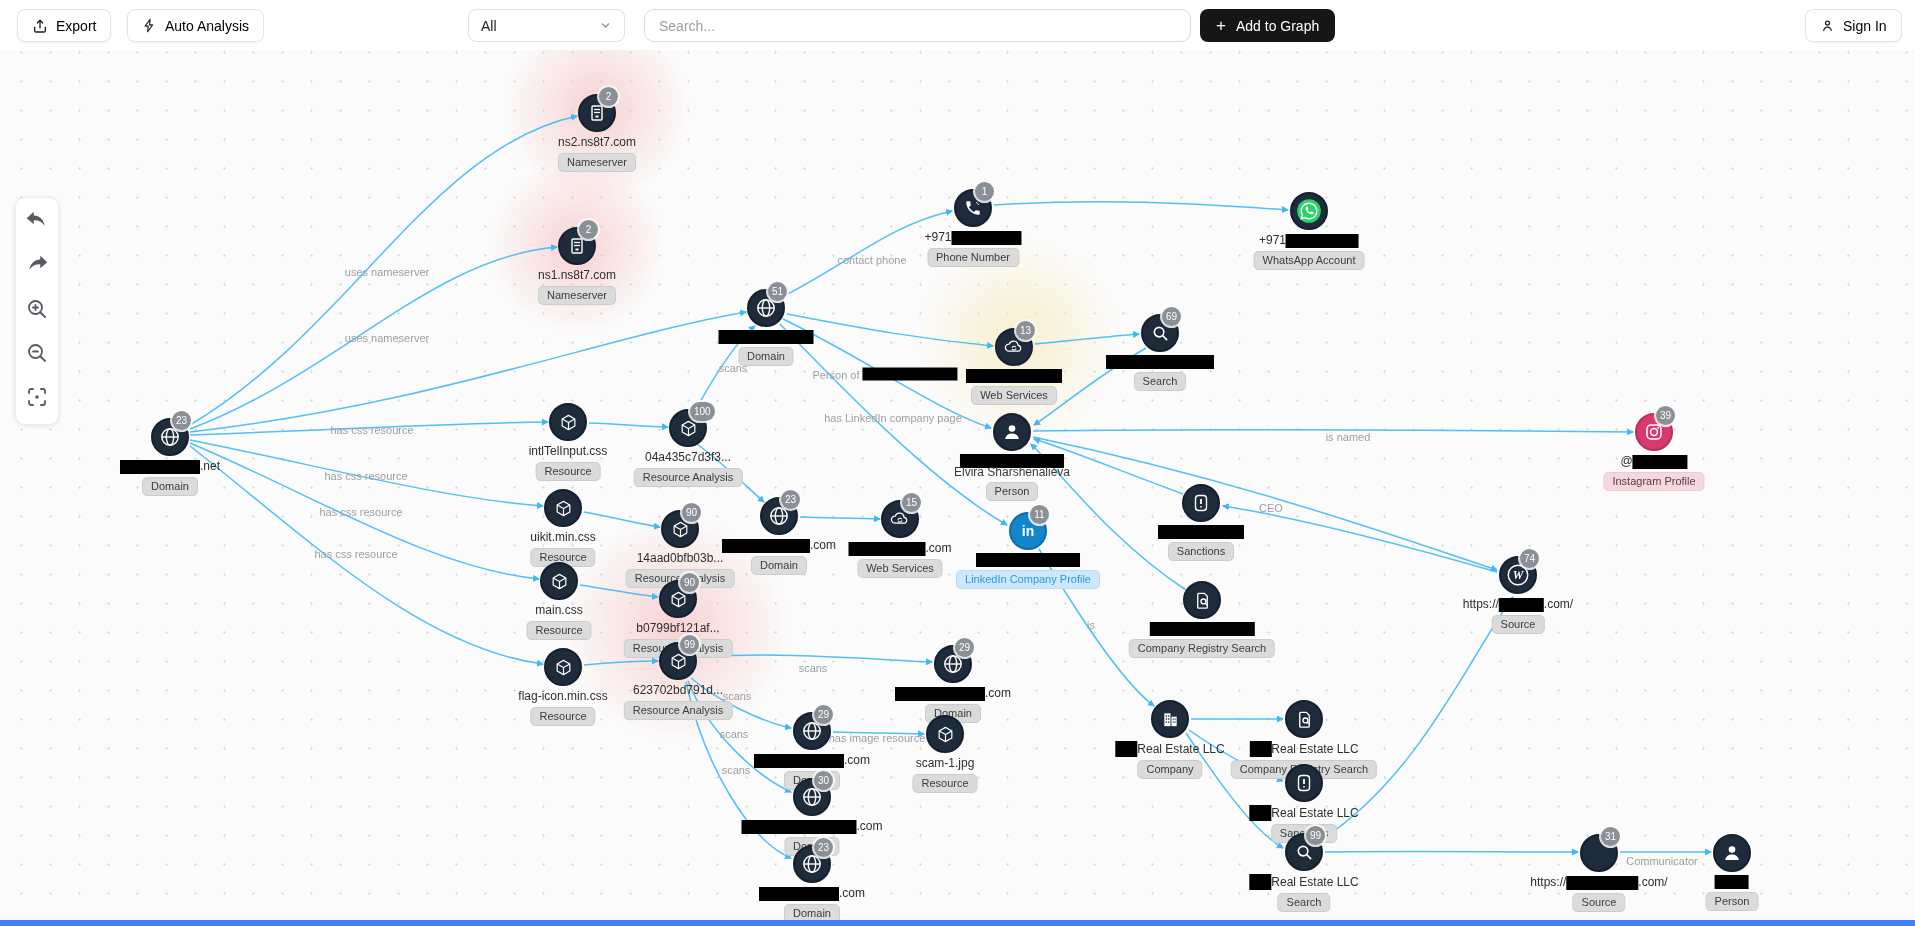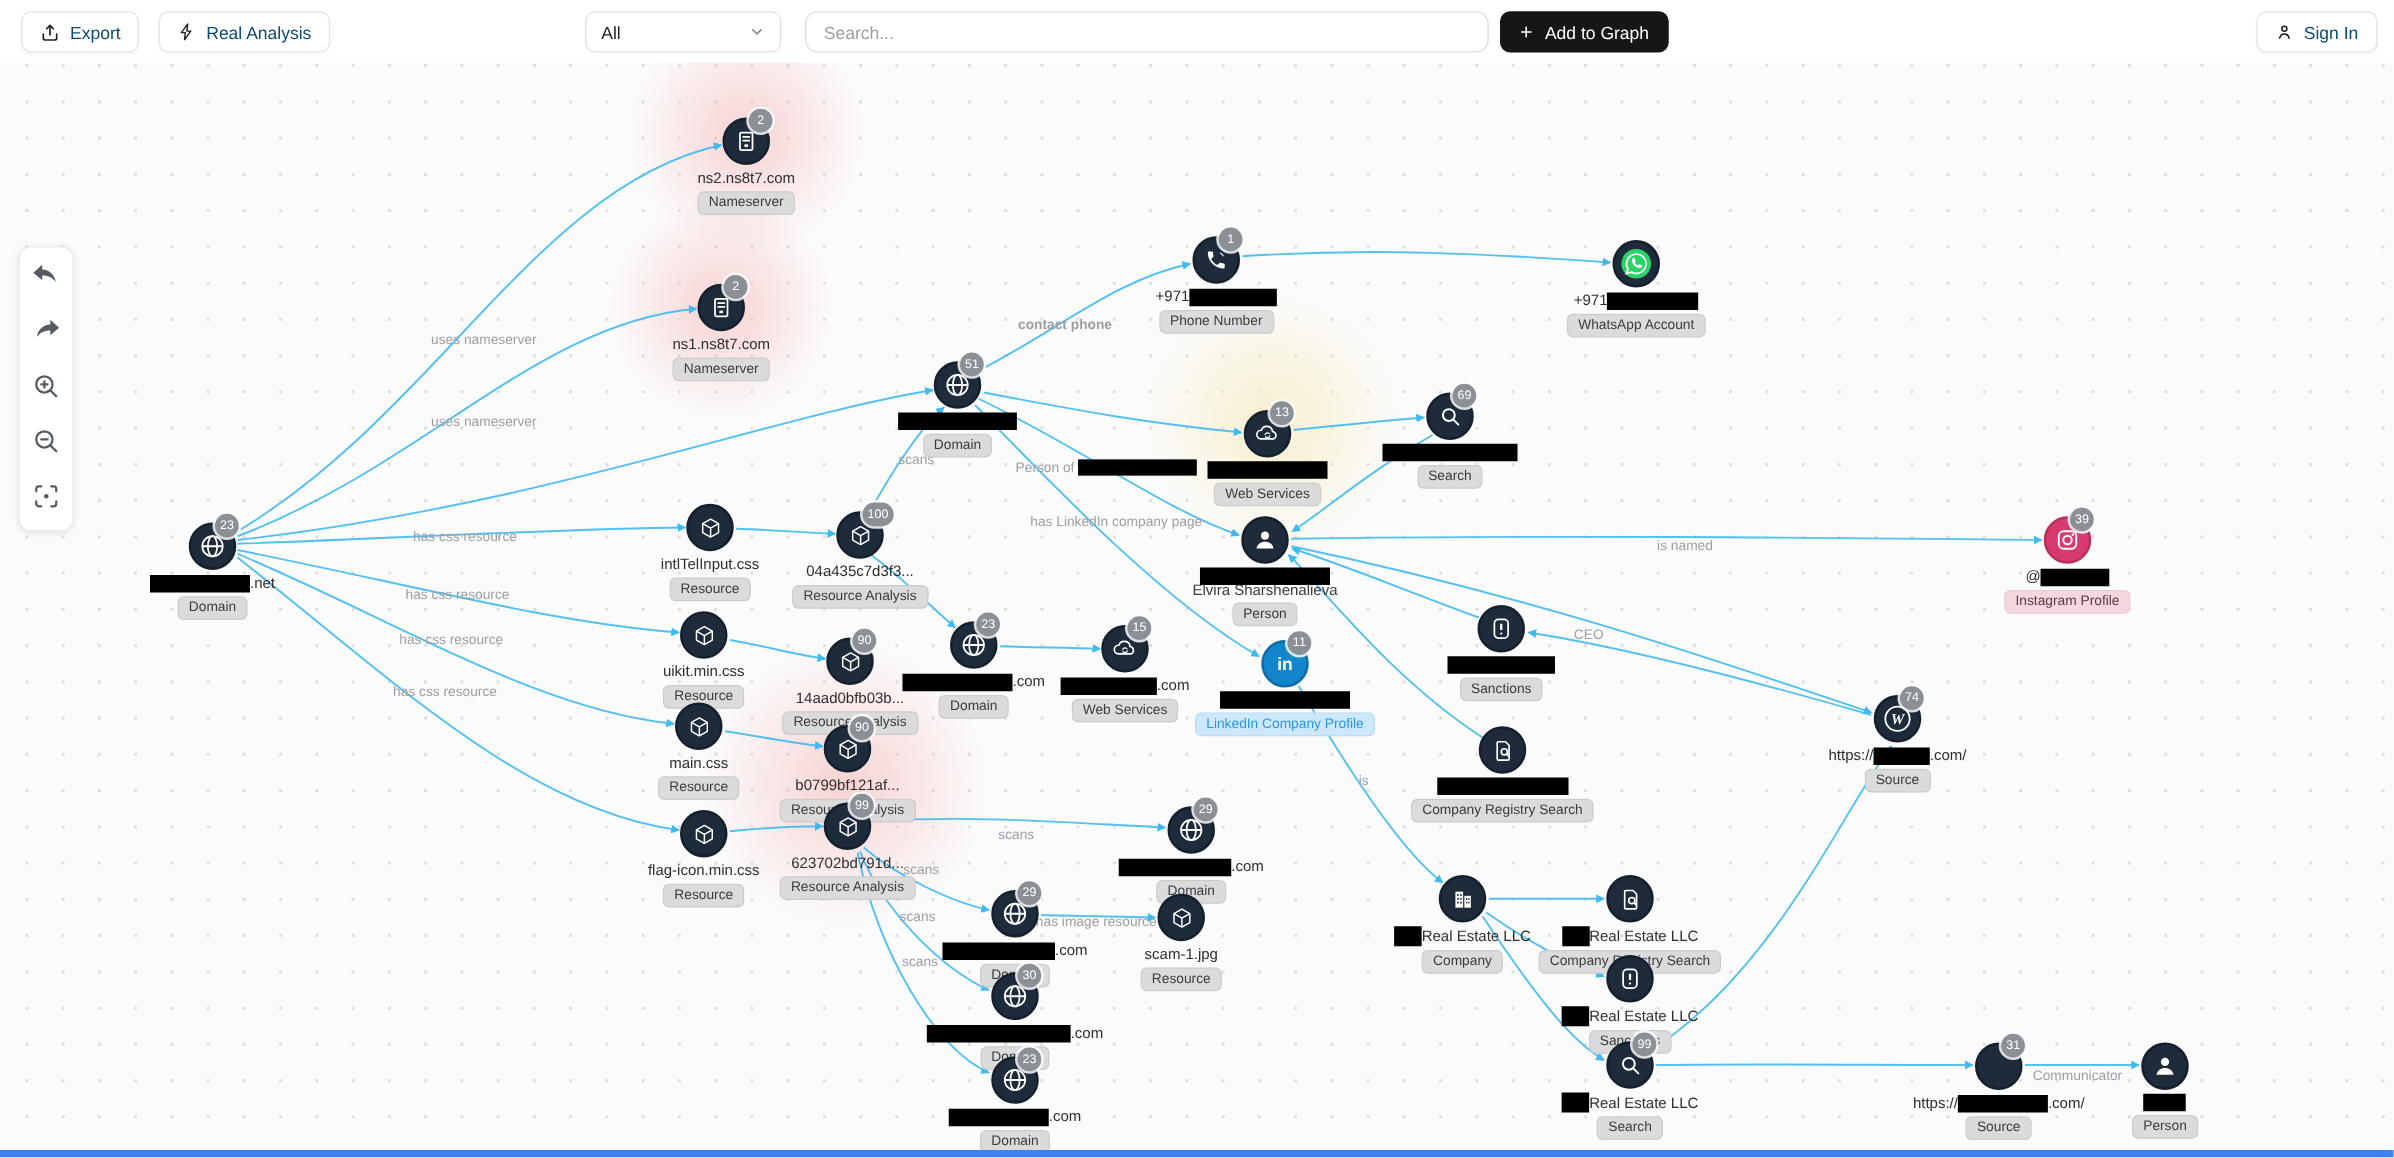--- a/index.html
+++ b/index.html
@@ -6,21 +6,21 @@
   html,body { margin:0; padding:0; }
   body {
     width:1915px; height:926px; overflow:hidden; position:relative;
     font-family:"Liberation Sans", sans-serif; background:#fbfbfb;
   }
   
   .topbar { position:absolute; top:0; left:0; width:1915px; height:50px; background:#ffffff; z-index:60; }
   .tb-btn {
     position:absolute; top:9px; height:33px; display:flex; align-items:center; gap:8px;
     background:#fff; border:1px solid #e4e4e4; border-radius:8px; padding:0 14px;
-    font-size:14px; color:#0c4a6e; cursor:pointer; box-shadow:0 1px 2px rgba(0,0,0,.05); white-space:nowrap;
+    font-size:14px; color:#000000; cursor:pointer; box-shadow:0 1px 2px rgba(0,0,0,.05); white-space:nowrap;
   }
   .tb-select { position:absolute; top:9px; left:468px; width:157px; height:33px; border:1px solid #e0e0e0; border-radius:8px;
     background:#fff; display:flex; align-items:center; padding:0 12px; font-size:14px; color:#222; cursor:pointer; }
   .tb-select .chev { margin-left:auto; color:#8a8a8a; display:flex; }
   .tb-search { position:absolute; top:9px; left:644px; width:547px; height:33px; border:1px solid #dcdcdc; border-radius:10px;
     padding:0 14px; font-size:14px; color:#737373; outline:none; background:#fff; font-family:"Liberation Sans",sans-serif; }
   .tb-search::placeholder { color:#9aa0a6; }
   .tb-add { position:absolute; top:9px; left:1200px; height:33px; background:#161616; color:#fff; border:none; border-radius:8px;
     display:flex; align-items:center; gap:10px; padding:0 16px; font-size:14px; cursor:pointer; }
   .tb-add .plus { font-size:17px; line-height:1; }
@@ -140,21 +140,21 @@
     </div>
     <div class="edge-label" style="left: 734px; top: 734px;">
       <span>scans</span>
     </div>
     <div class="edge-label" style="left: 736px; top: 770px;">
       <span>scans</span>
     </div>
     <div class="edge-label" style="left: 877px; top: 738px;">
       <span>has image resource</span>
     </div>
-    <div class="edge-label" style="left: 852px; top: 260px; font-weight: bold;">
+    <div class="edge-label" style="left: 872px; top: 260px;">
       <span>contact phone</span>
     </div>
     <div class="edge-label" style="left: 885px; top: 374px;">
       <span>Person of</span>
       <span class="redact" style="width: 95px; height: 13px;"></span>
     </div>
     <div class="edge-label" style="left: 893px; top: 418px;">
       <span>has LinkedIn company page</span>
     </div>
     <div class="edge-label" style="left: 1348px; top: 437px;">
@@ -699,21 +699,21 @@
         </svg>
     </span>
     <span>Export</span>
   </button>
   <button class="tb-btn" style="left:127px;">
     <span class="icon16">
       <svg width="15" height="15" viewBox="0 0 24 24" fill="none" stroke="#1f1f1f" stroke-width="1.8" stroke-linejoin="round">
           <path d="M13 2 L5 13 h5 l-1 9 8-11 h-5 l1-9 z"></path>
         </svg>
     </span>
-    <span>Real Analysis</span>
+    <span>Auto Analysis</span>
   </button>
   <div class="tb-select">
     <span>All</span>
     <span class="chev">
       <svg width="13" height="13" viewBox="0 0 24 24" fill="none" stroke="#8a8a8a" stroke-width="2.4" stroke-linecap="round">
           <path d="M6 9l6 6 6-6"></path>
         </svg>
     </span>
   </div>
   <input class="tb-search" type="text" placeholder="Search..." style="">

